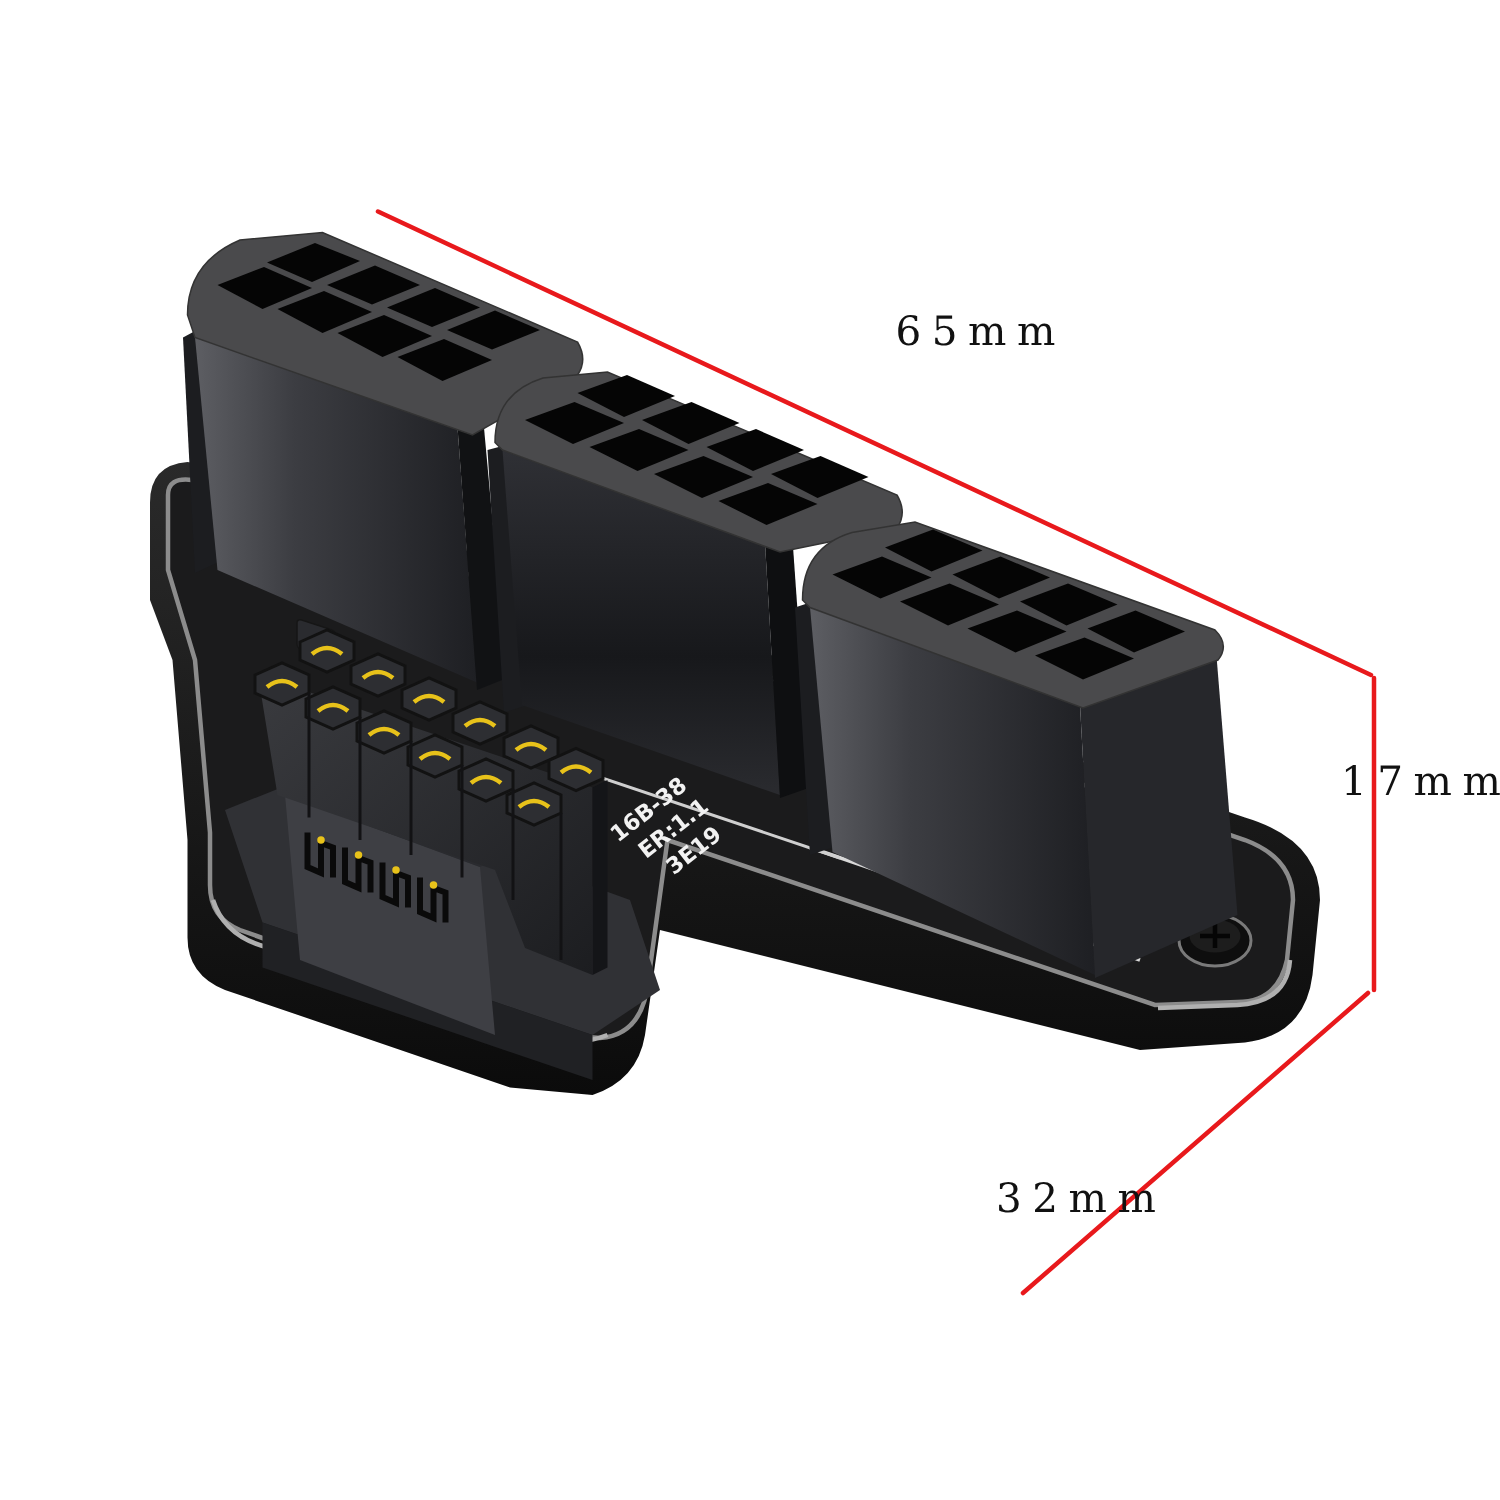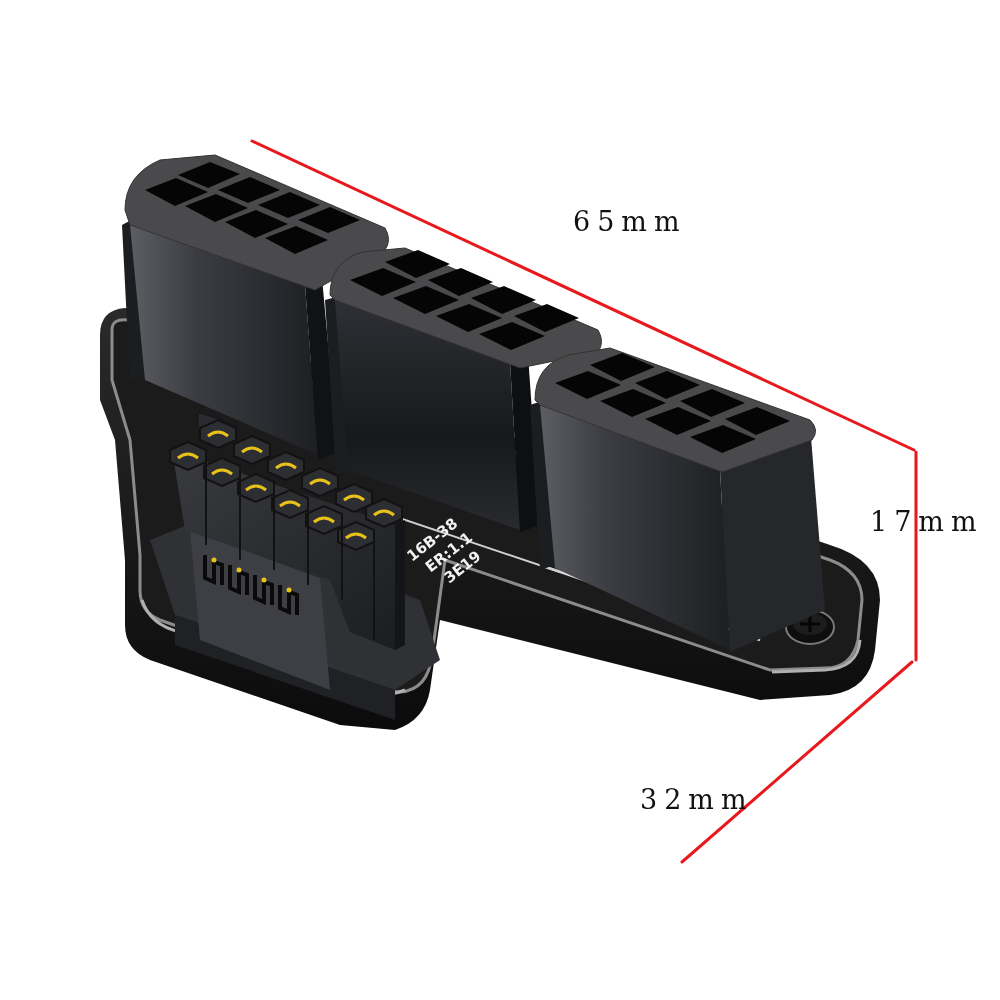--- a/index.html
+++ b/index.html
@@ -5,20 +5,21 @@
   html, body { margin: 0; padding: 0; background: #ffffff; }
   body { width: 1000px; height: 1000px; position: relative; overflow: hidden; }
   #scene { position: absolute; left: 0; top: 0; width: 1000px; height: 1000px; }
   .dim-label {
     position: absolute;
     font-family: "DejaVu Serif", "Liberation Serif", serif;
     font-size: 27px;
     color: #111111;
     letter-spacing: 7px;
     white-space: nowrap;
+    margin-left: 24px;
   }
   .pcb-text {
     font-family: "DejaVu Sans", "Liberation Sans", sans-serif;
     font-size: 15px;
     font-weight: bold;
     fill: #f2f2f2;
   }
 </style>
 </head>
 <body>

